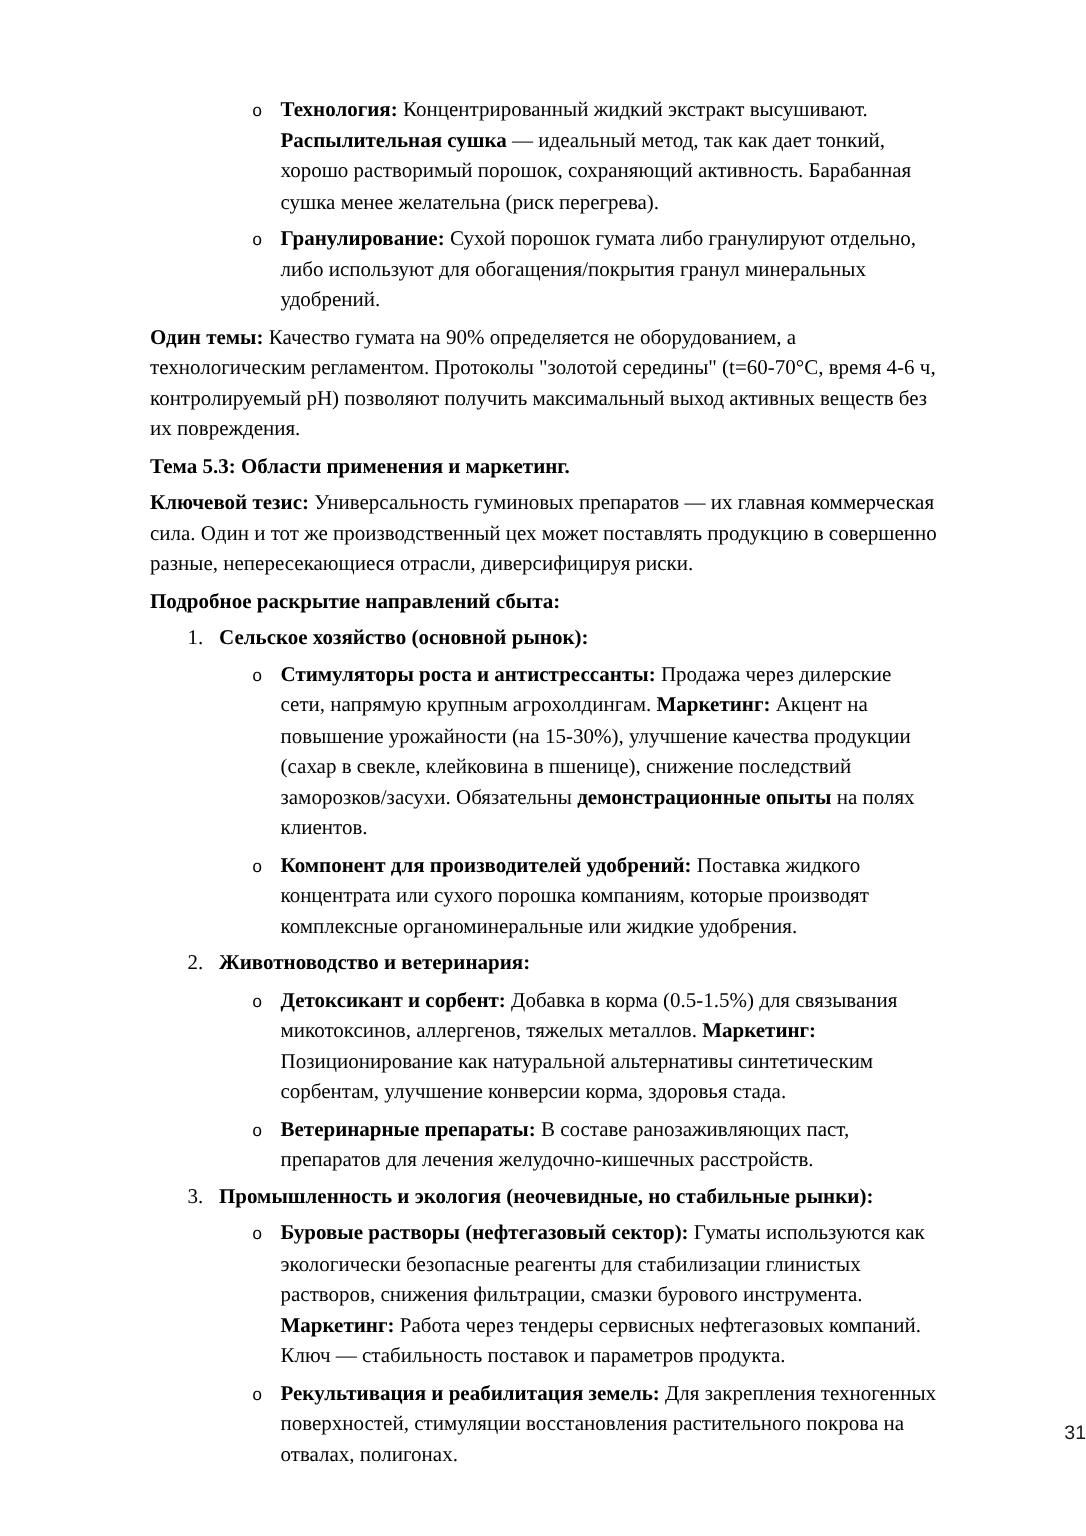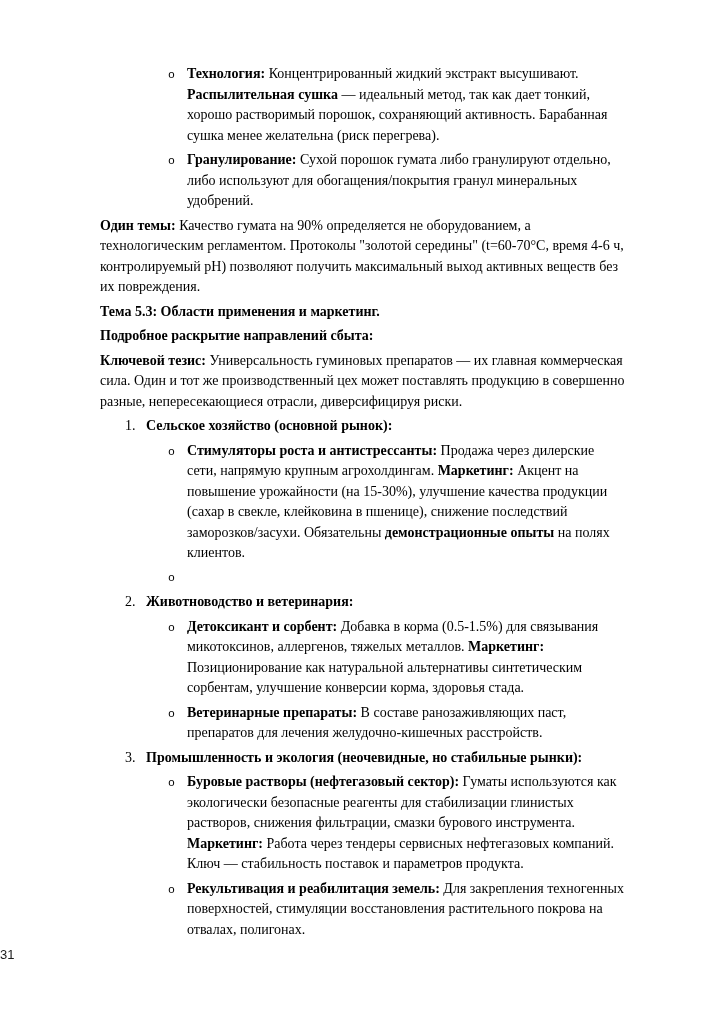--- a/index.html
+++ b/index.html
@@ -40,53 +40,54 @@
     width: 19px;
     font-family: "Liberation Mono", monospace;
     font-size: 11.5px;
   }
   .bullet > .body { flex: 1; }
   .page-number {
     position: absolute;
     top: 945px;
     left: 0;
     width: 100%;
-    text-align: left;
+    text-align: right;
     font-family: "Liberation Sans", sans-serif;
     font-size: 13px;
     color: #1a1a1a;
   }
 </style>
 </head>
 <body>
 
 <div class="page">
   <div>
       <div class="block bullet">
         <span class="marker">o</span>
         <span class="body"><span class="bold">Технология: </span><span>Концентрированный жидкий экстракт высушивают. </span><span class="bold">Распылительная сушка</span><span> — идеальный метод, так как дает тонкий, хорошо растворимый порошок, сохраняющий активность. Барабанная сушка менее желательна (риск перегрева).</span></span>
       </div>
       <div class="block bullet">
         <span class="marker">o</span>
         <span class="body"><span class="bold">Гранулирование: </span><span>Сухой порошок гумата либо гранулируют отдельно, либо используют для обогащения/покрытия гранул минеральных удобрений.</span></span>
       </div>
       <div class="block paragraph"><span class="bold">Один темы: </span><span>Качество гумата на 90% определяется не оборудованием, а технологическим регламентом. Протоколы "золотой середины" (t=60-70°C, время 4-6 ч, контролируемый pH) позволяют получить максимальный выход активных веществ без их повреждения.</span></div>
       <div class="block heading"><span class="bold">Тема 5.3: Области применения и маркетинг.</span></div>
+      <div class="block paragraph"><span class="bold">Ключевой тезис: </span><span>Универсальность гуминовых препаратов — их главная коммерческая сила. Один и тот же производственный цех может поставлять продукцию в совершенно разные, непересекающиеся отрасли, диверсифицируя риски.</span></div>
       <div class="block paragraph"><span class="bold">Подробное раскрытие направлений сбыта:</span></div>
-      <div class="block paragraph"><span class="bold">Ключевой тезис: </span><span>Универсальность гуминовых препаратов — их главная коммерческая сила. Один и тот же производственный цех может поставлять продукцию в совершенно разные, непересекающиеся отрасли, диверсифицируя риски.</span></div>
       <div class="block numbered">
         <span class="marker">1.</span>
         <span class="body"><span class="bold">Сельское хозяйство (основной рынок):</span></span>
       </div>
       <div class="block bullet">
         <span class="marker">o</span>
         <span class="body"><span class="bold">Стимуляторы роста и антистрессанты: </span><span>Продажа через дилерские сети, напрямую крупным агрохолдингам. </span><span class="bold">Маркетинг: </span><span>Акцент на повышение урожайности (на 15-30%), улучшение качества продукции (сахар в свекле, клейковина в пшенице), снижение последствий заморозков/засухи. Обязательны </span><span class="bold">демонстрационные опыты</span><span> на полях клиентов.</span></span>
       </div>
       <div class="block bullet">
         <span class="marker">o</span>
+        <span class="body"><span class="bold">Компонент для производителей удобрений: </span><span>Поставка жидкого концентрата или сухого порошка компаниям, которые производят комплексные органоминеральные или жидкие удобрения.</span></span>
       </div>
       <div class="block numbered">
         <span class="marker">2.</span>
         <span class="body"><span class="bold">Животноводство и ветеринария:</span></span>
       </div>
       <div class="block bullet">
         <span class="marker">o</span>
         <span class="body"><span class="bold">Детоксикант и сорбент: </span><span>Добавка в корма (0.5-1.5%) для связывания микотоксинов, аллергенов, тяжелых металлов. </span><span class="bold">Маркетинг: </span><span>Позиционирование как натуральной альтернативы синтетическим сорбентам, улучшение конверсии корма, здоровья стада.</span></span>
       </div>
       <div class="block bullet">

